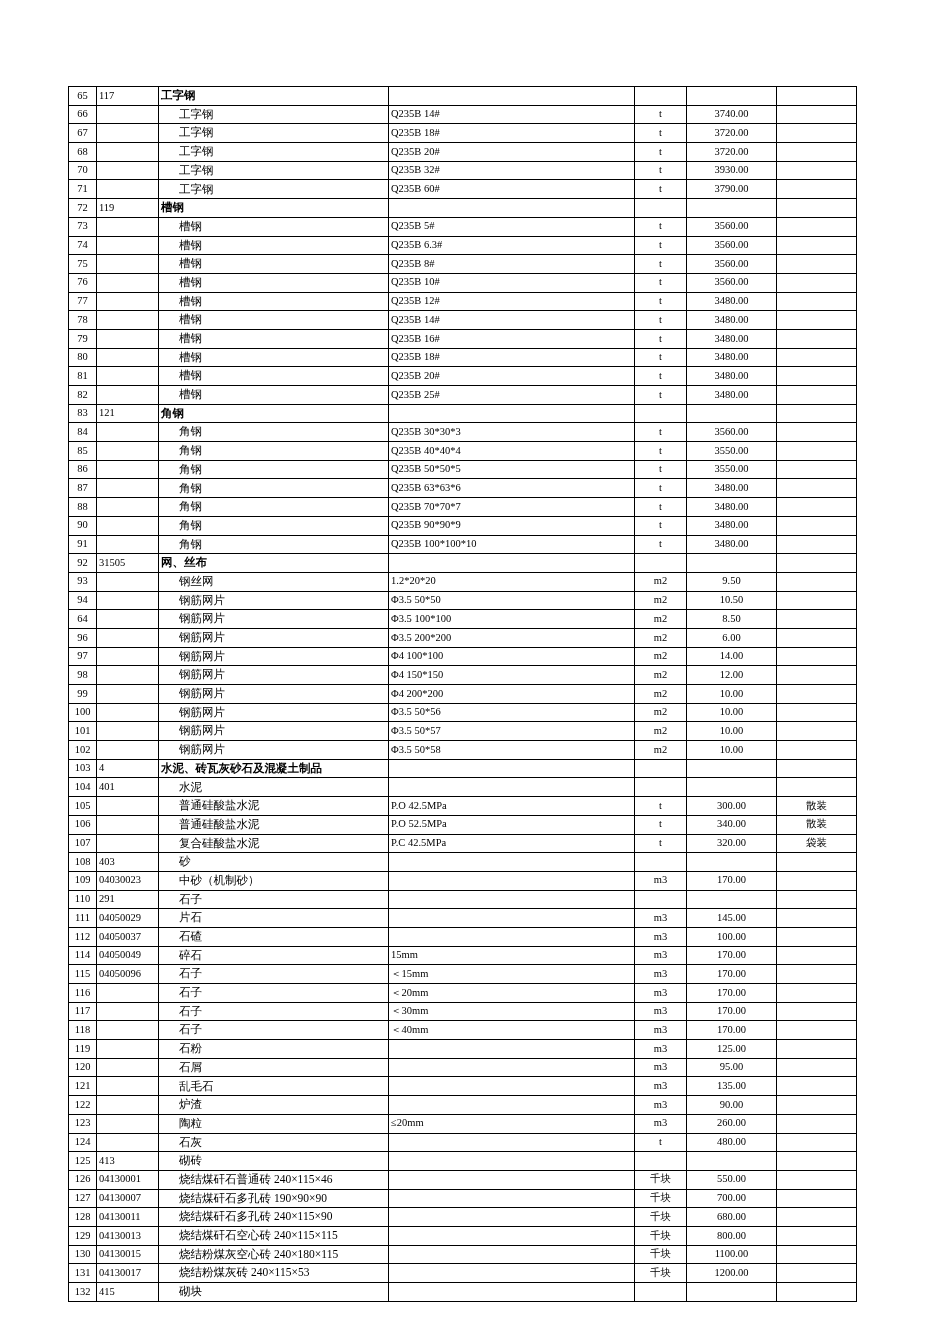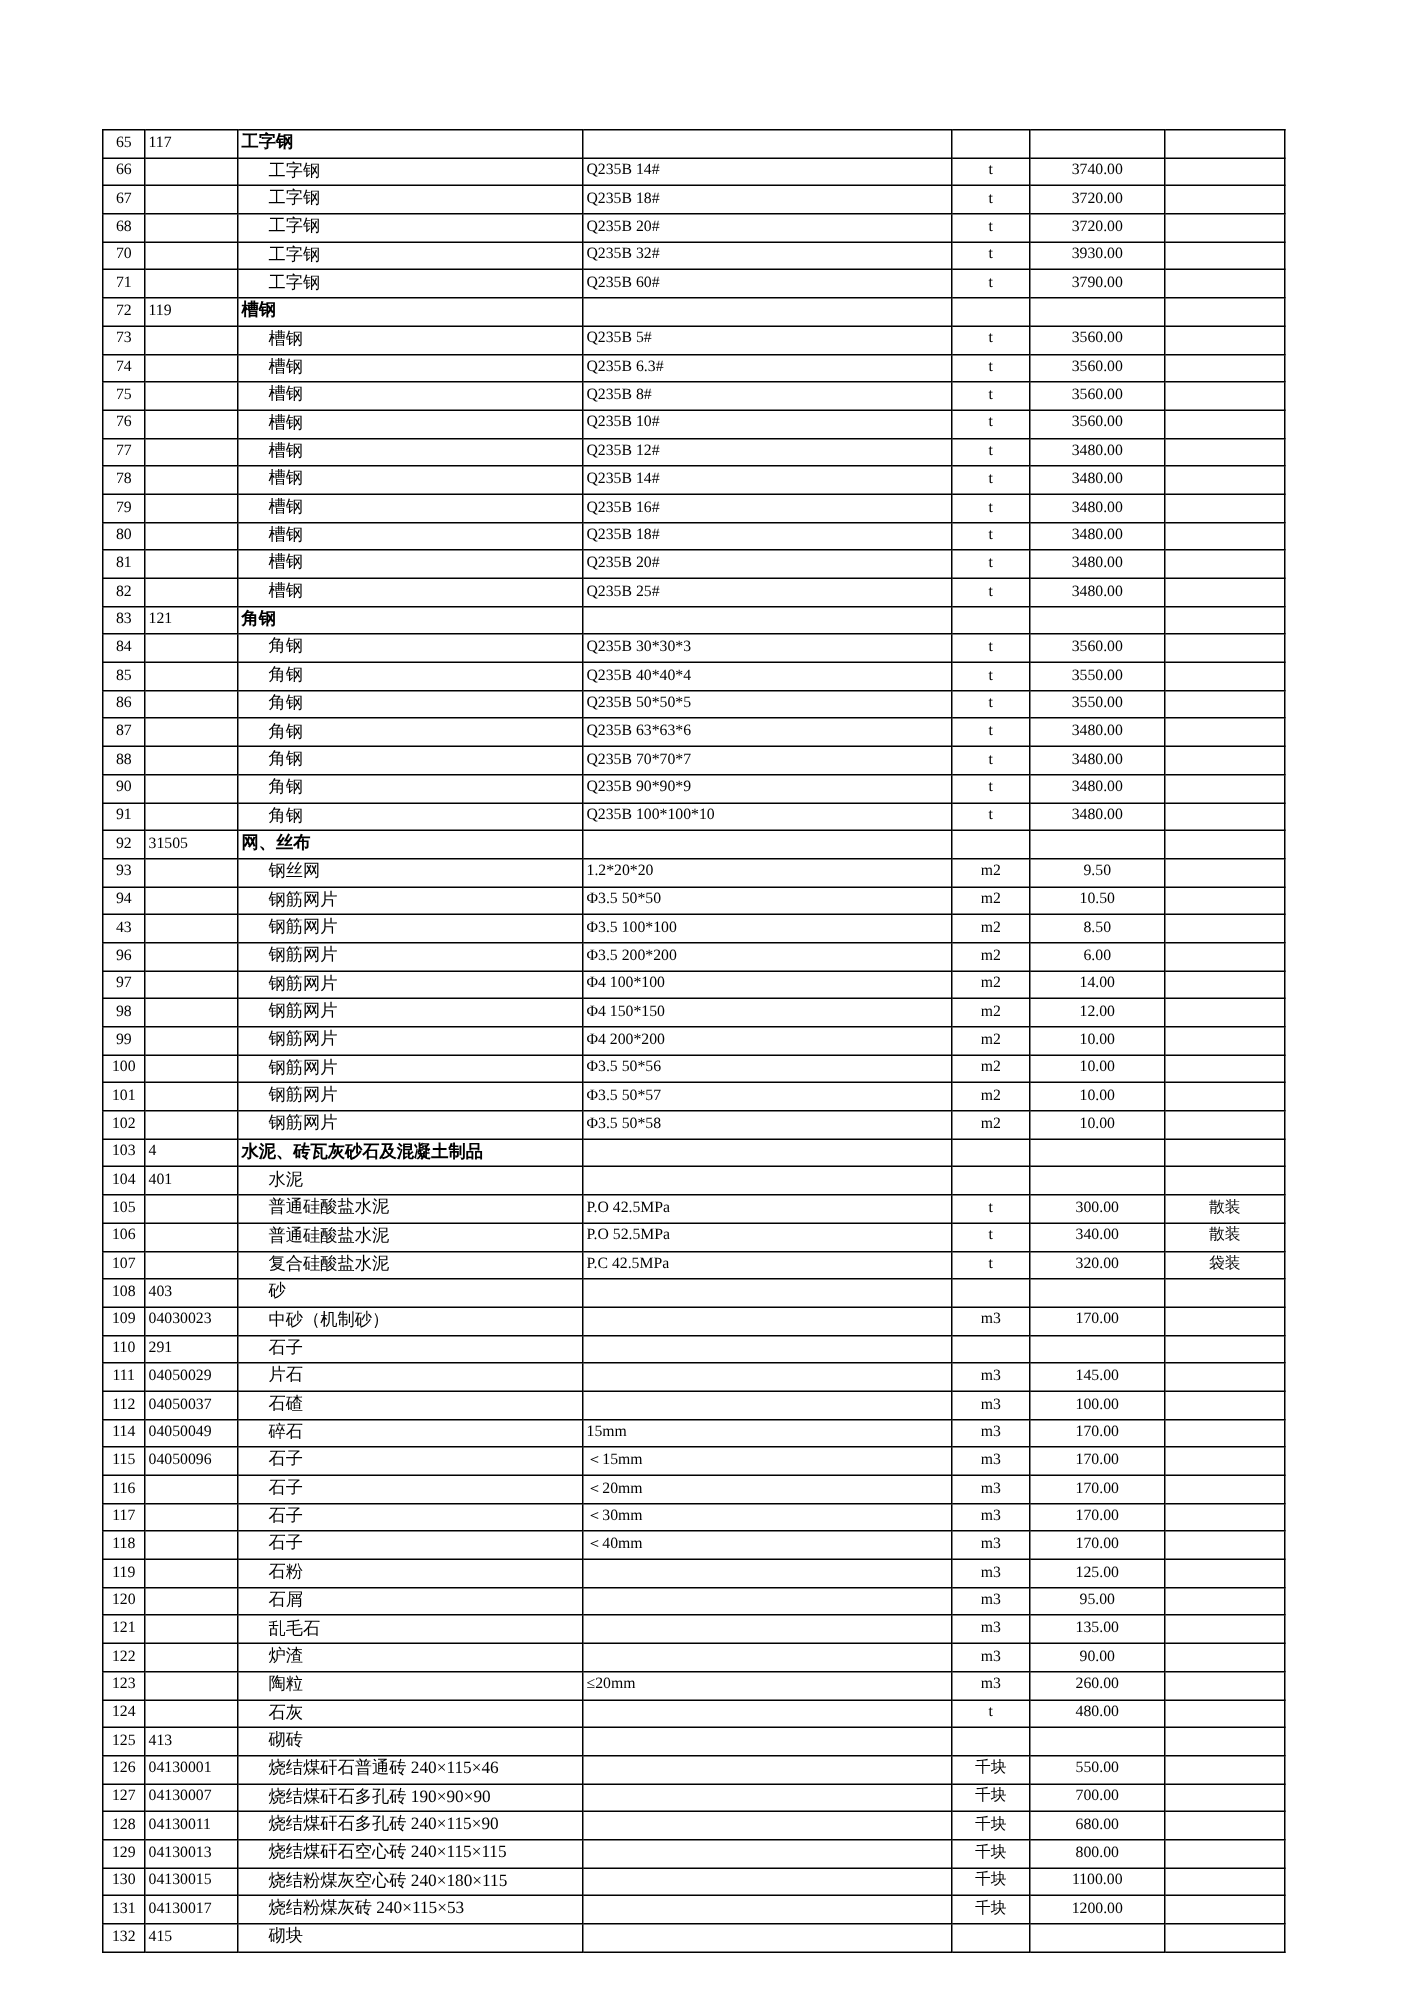--- a/index.html
+++ b/index.html
@@ -316,21 +316,21 @@
         <tr>
           <td class="no">94</td>
           <td class="code"></td>
           <td class="name indent">钢筋网片</td>
           <td class="spec">Φ3.5 50*50</td>
           <td class="unit">m2</td>
           <td class="price">10.50</td>
           <td class="note"></td>
         </tr>
         <tr>
-          <td class="no">43</td>
+          <td class="no">64</td>
           <td class="code"></td>
           <td class="name indent">钢筋网片</td>
           <td class="spec">Φ3.5 100*100</td>
           <td class="unit">m2</td>
           <td class="price">8.50</td>
           <td class="note"></td>
         </tr>
         <tr>
           <td class="no">96</td>
           <td class="code"></td>

